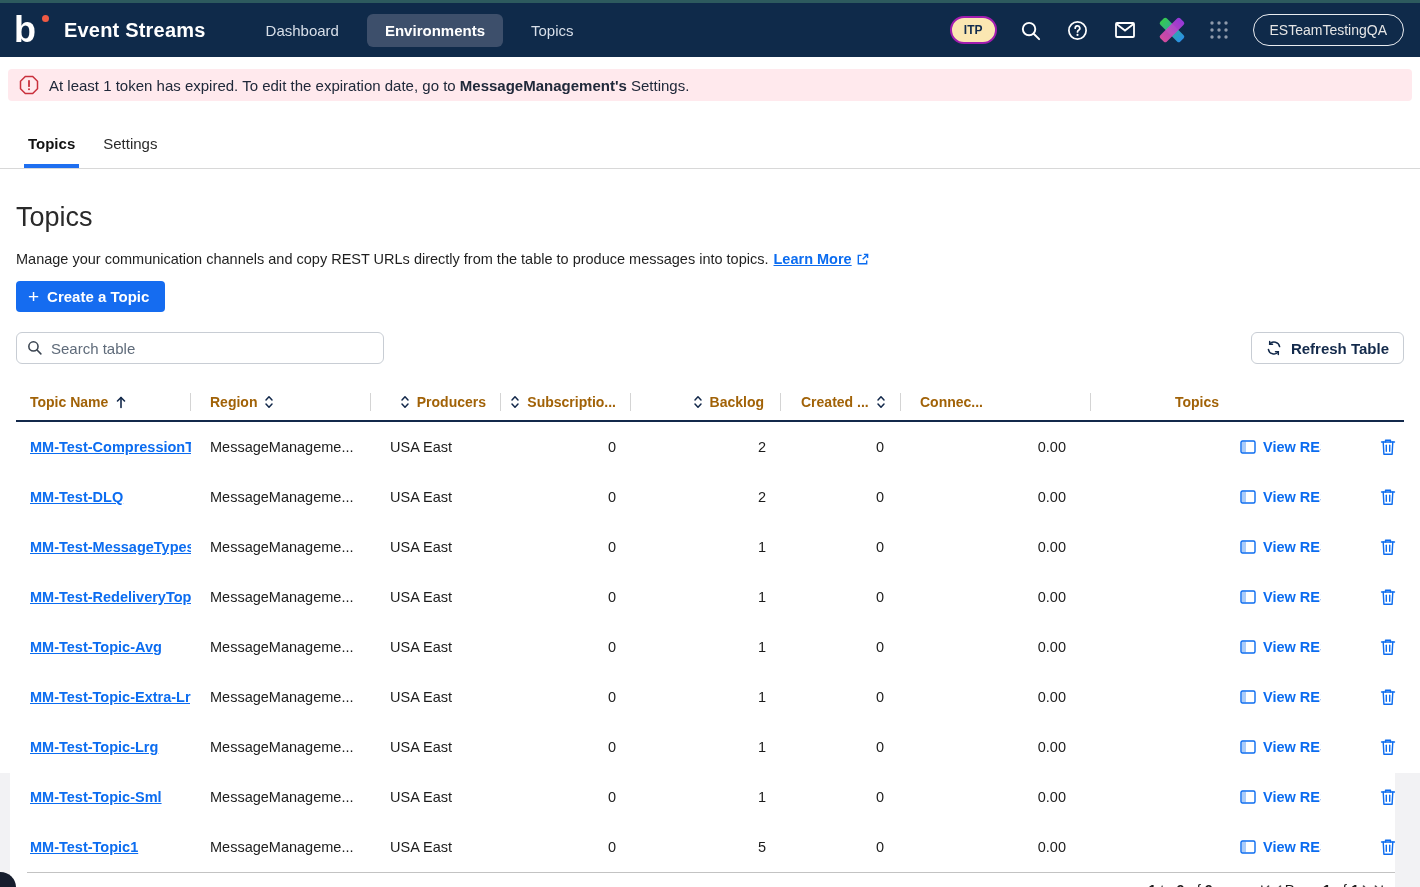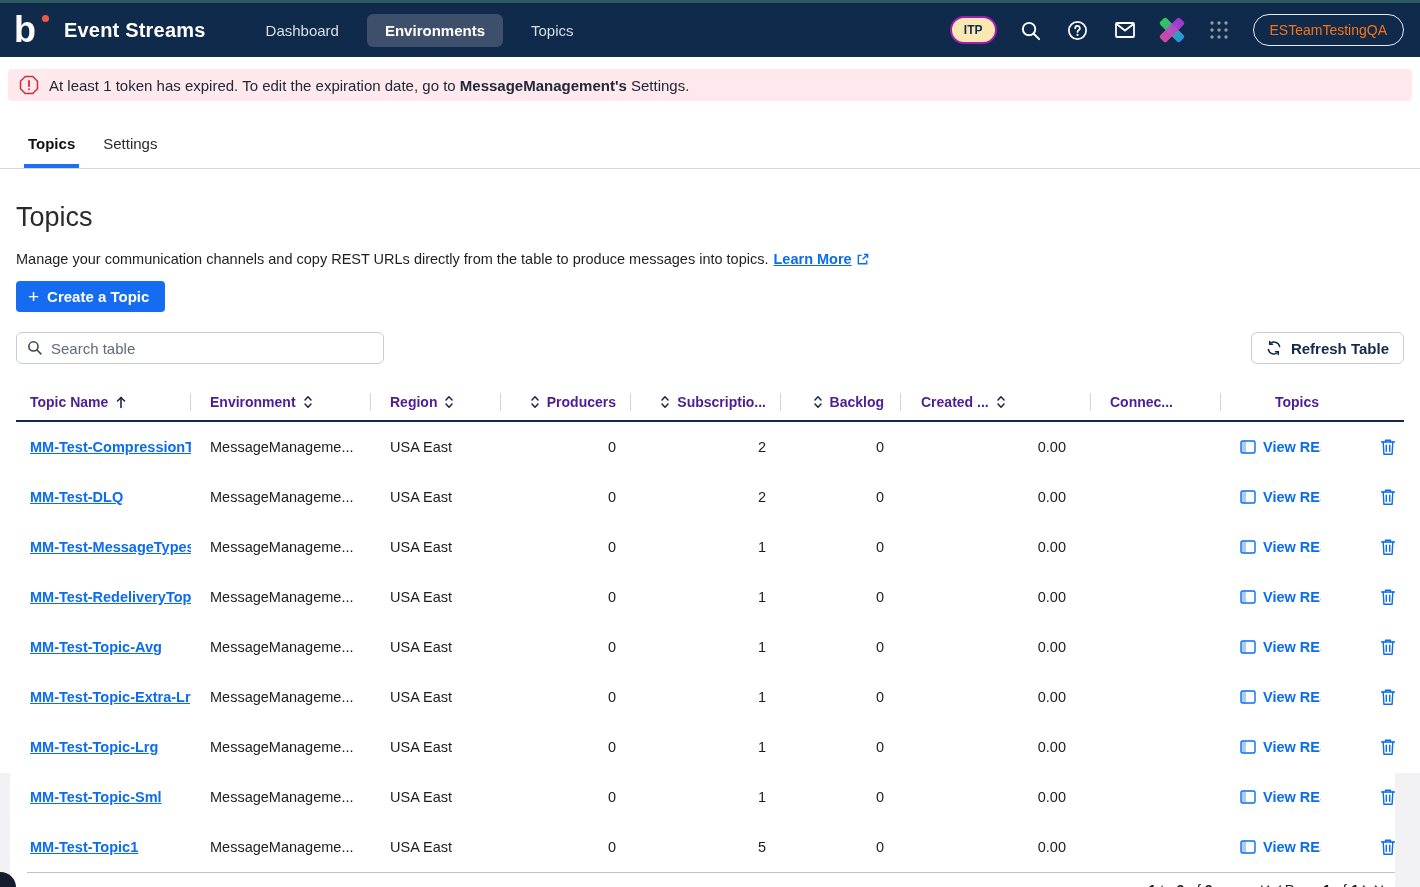--- a/index.html
+++ b/index.html
@@ -16,21 +16,21 @@
   .main-nav { display:flex; align-items:center; margin-left:42px; gap:10px; }
   .nav-item { color:#d7deе8; color:#d8dfe9; font-size:15px; padding:8px 18px; border-radius:6px; cursor:pointer; }
   .nav-item.active { background:#3d4f6b; color:#ffffff; font-weight:bold; }
   .header-right { margin-left:auto; display:flex; align-items:center; gap:21px; }
   .env-badge { background:#fbe7b2; border:2px solid #a21caf; color:#122c4e; font-size:12px; font-weight:bold; border-radius:15px; padding:6px 12px; line-height:1; }
   .icon-btn { background:none; border:none; color:#ffffff; width:26px; height:26px; display:flex; align-items:center; justify-content:center; cursor:pointer; }
   .atom { position:relative; width:26px; height:26px; }
   .atom span { position:absolute; left:50%; top:50%; width:9px; height:28px; border-radius:2px; }
   .atom .bar1 { transform:translate(-50%,-50%) rotate(-45deg); background:linear-gradient(180deg,#35c94e,#2b8fe6); }
   .atom .bar2 { transform:translate(-50%,-50%) rotate(45deg); background:linear-gradient(180deg,#a03ae6,#e44fa4); opacity:.92; }
-  .account-pill { border:1px solid #e8ebf0; color:#f97316; background:transparent; border-radius:17px; font-size:14px; padding:8px 16px; line-height:1; cursor:pointer; font-family:inherit; }
+  .account-pill { border:1px solid #e8ebf0; color:#e5e5e5; background:transparent; border-radius:17px; font-size:14px; padding:8px 16px; line-height:1; cursor:pointer; font-family:inherit; }
 
   
   .alert { margin:12px 8px; background:#ffe9ed; border-radius:4px; height:32px; display:flex; align-items:center; padding:0 12px 0 11px; gap:10px; }
   .alert-text { font-size:15px; color:#20293a; }
   .alert-text b { font-weight:bold; }
 
   
   .tabbar { padding:22px 0 0 24px; border-bottom:1px solid #d8d8d8; display:flex; gap:20px; }
   .tab { font-size:15px; color:#2a2a2a; padding:0 4px 12px 4px; cursor:pointer; border-bottom:4px solid transparent; }
   .tab.active { font-weight:bold; color:#121212; border-bottom-color:#1f6ff0; }
@@ -46,21 +46,21 @@
   .search-wrap { position:relative; width:368px; }
   .search-wrap .mag { position:absolute; left:10px; top:7px; color:#3a4450; }
   .search-input { width:100%; height:32px; border:1px solid #c8cdd4; border-radius:6px; padding:0 10px 0 34px; font-size:15px; font-family:inherit; color:#1c1c1c; }
   .search-input::placeholder { color:#5f6b7a; }
   .refresh-btn { height:32px; background:#ffffff; border:1px solid #c8cdd4; border-radius:6px; color:#12294a; font-size:15px; font-weight:bold; font-family:inherit; padding:0 14px; display:flex; align-items:center; gap:9px; cursor:pointer; }
 
   
   .table { margin-top:20px; }
   .thead, .trow { display:grid; grid-template-columns:175px 180px 130px 130px 150px 120px 190px 130px 100px 83px; }
   .thead { height:38px; border-bottom:2px solid #13294b; }
-  .th { display:flex; align-items:center; gap:7px; font-size:14px; font-weight:bold; color:#4c1d95; position:relative; white-space:nowrap; overflow:hidden; }
+  .th { display:flex; align-items:center; gap:7px; font-size:14px; font-weight:bold; color:#a16207; position:relative; white-space:nowrap; overflow:hidden; }
   .th:not(:last-child)::after { content:''; position:absolute; right:0; top:50%; transform:translateY(-50%); width:1px; height:18px; background:#d4d4d4; }
   .trow { height:50px; }
   .td { display:flex; align-items:center; font-size:14.5px; color:#1c1c1c; white-space:nowrap; overflow:hidden; }
   .c1 { padding-left:14px; } .c2,.c3,.c9 { padding-left:19px; } .c8 { padding-left:20px; }
   .c4,.c5 { justify-content:flex-end; padding-right:15px; }
   .c6 { justify-content:flex-end; padding-right:17px; }
   .c7 { justify-content:flex-end; padding-right:25px; }
   .th.c10 { justify-content:flex-end; padding-right:2px; }
   .td.c10 { justify-content:flex-end; padding-right:8px; }
   .topic-link { color:#0b6cf0; font-weight:bold; text-decoration:underline; }
@@ -195,27 +195,20 @@
 
   <div class="table">
     <div class="thead">
       <div class="th c1">
         <span>Topic Name</span>
         <svg class="sort-icon" width="12" height="14" viewBox="0 0 12 14" fill="none" stroke="currentColor" stroke-width="1.6" stroke-linecap="round" stroke-linejoin="round">
             <path d="M6 12.4V2.6"></path>
             <path d="M2.5 6L6 2.5 9.5 6"></path>
           </svg>
       </div>
-      <div class="th c2">
-        <span>Environment</span>
-        <svg class="sort-icon" width="10" height="16" viewBox="0 0 10 16" fill="none" stroke="currentColor" stroke-width="1.5" stroke-linecap="round" stroke-linejoin="round">
-            <path d="M2 6l3-3.2L8 6"></path>
-            <path d="M2 10l3 3.2L8 10"></path>
-          </svg>
-      </div>
       <div class="th c3">
         <span>Region</span>
         <svg class="sort-icon" width="10" height="16" viewBox="0 0 10 16" fill="none" stroke="currentColor" stroke-width="1.5" stroke-linecap="round" stroke-linejoin="round">
             <path d="M2 6l3-3.2L8 6"></path>
             <path d="M2 10l3 3.2L8 10"></path>
           </svg>
       </div>
       <div class="th c4">
         <svg class="sort-icon" width="10" height="16" viewBox="0 0 10 16" fill="none" stroke="currentColor" stroke-width="1.5" stroke-linecap="round" stroke-linejoin="round">
             <path d="M2 6l3-3.2L8 6"></path>

